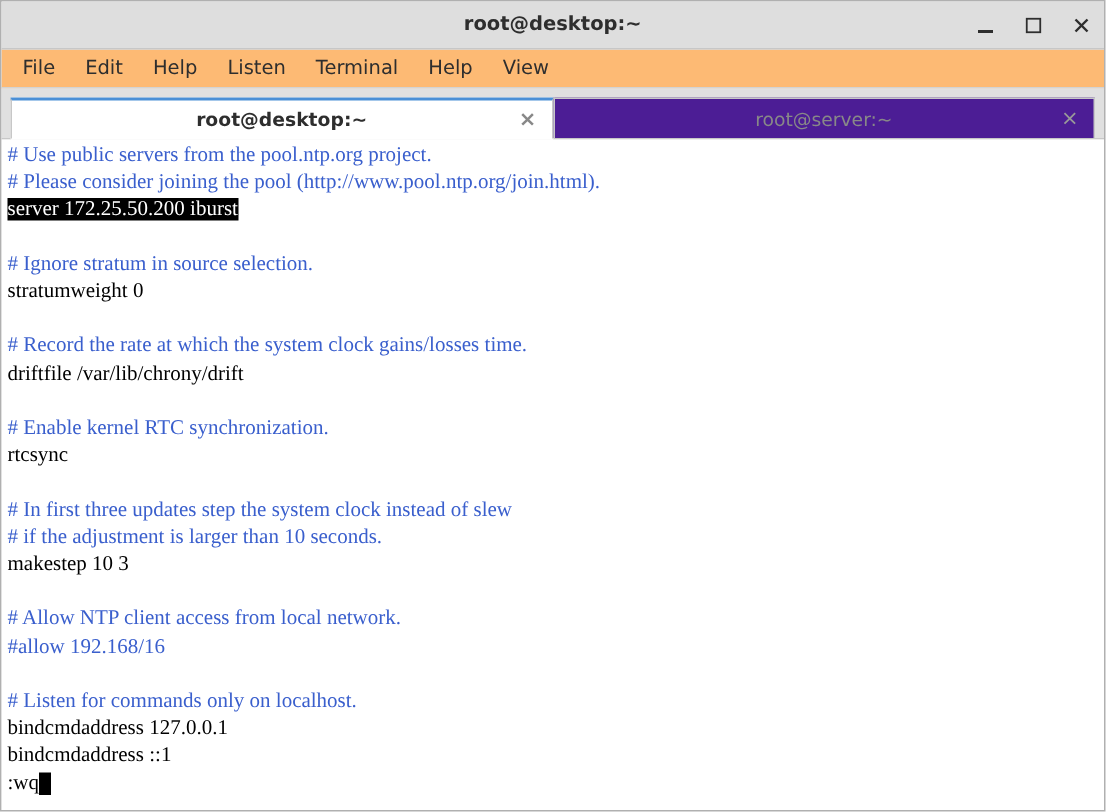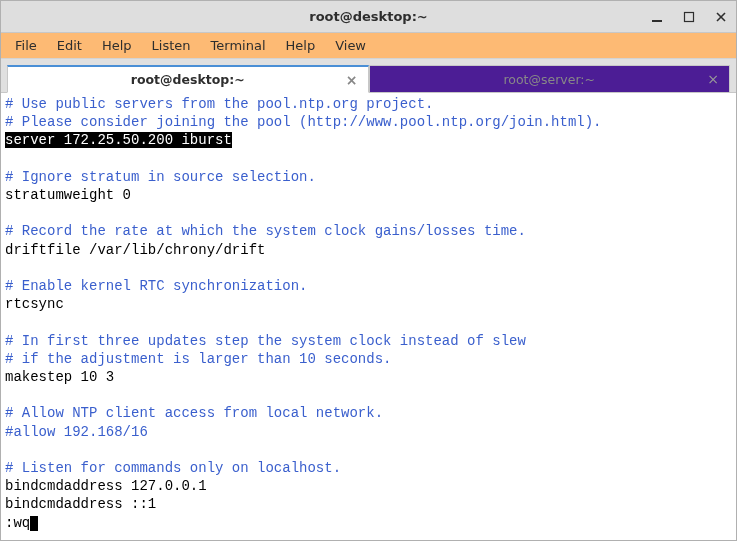--- a/index.html
+++ b/index.html
@@ -94,21 +94,21 @@
     position: absolute;
     right: 10px;
     color: #999;
     font-size: 14px;
     cursor: pointer;
   }
   .tab.active .close { color: #888; }
   .terminal {
     flex: 1;
     background: #fff;
-    font-family: Liberation Mono, monospace;
+    font-family: Liberation Serif, serif;
     font-size: 14px;
     line-height: 18.2px;
     padding: 2px 4px;
     white-space: pre;
     overflow: hidden;
     color: #000;
   }
   .comment { color: #3a5fcd; }
   .hl {
     background: #000;

